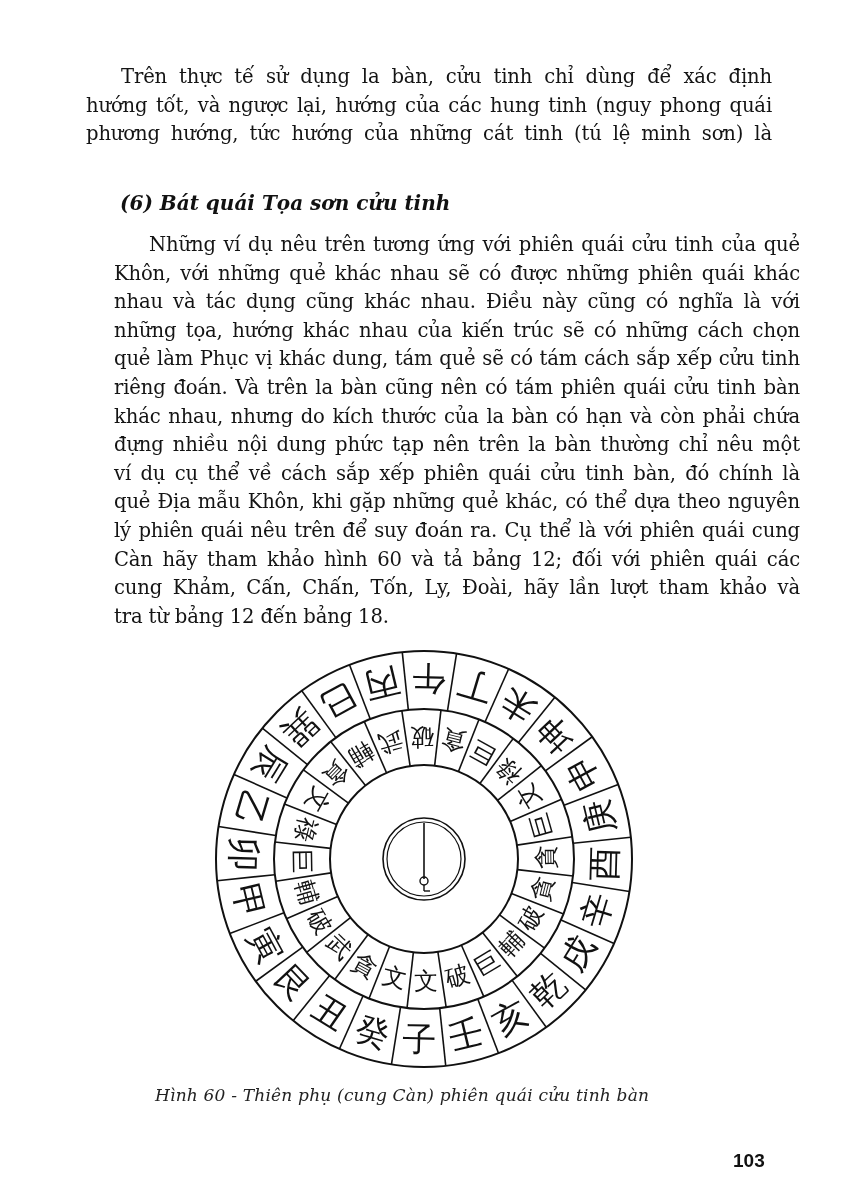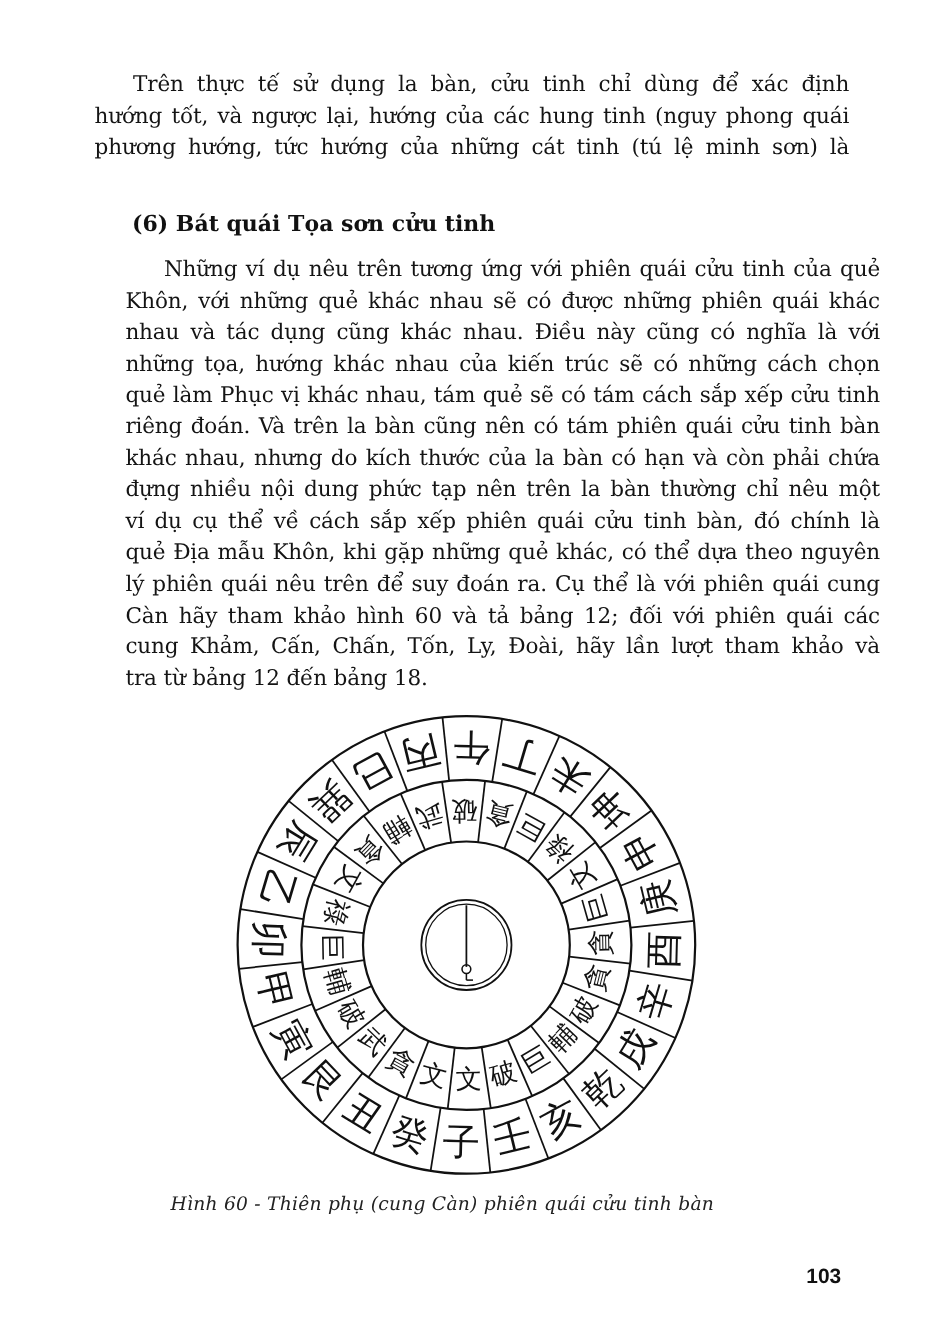--- a/index.html
+++ b/index.html
@@ -12,21 +12,21 @@
     letter-spacing: -0.15px;
   }
   .line { white-space: nowrap; display: block; text-align: justify; text-align-last: justify; }
   .line.last { text-align-last: left; }
   .line.indent { padding-left: 35px; }
   #para1 { top: 63px; }
   #para2 { top: 231px; margin-left: 28px; }
   .heading {
     position: absolute; left: 120px; top: 191px;
     font-family: "DejaVu Serif", "Liberation Serif", serif;
-    font-size: 20px; font-weight: bold; color: #111;
+    font-size: 20px; font-weight: bold; font-style: italic; color: #111;
   }
   .figure { position: absolute; left: 0; top: 0; width: 857px; height: 1200px; pointer-events: none; }
   .figure svg { position: absolute; left: 0; top: 0; }
   .caption {
     position: absolute; left: 155px; top: 1085px;
     font-family: "DejaVu Serif", "Liberation Serif", serif;
     font-size: 17px; font-style: italic; color: #222; letter-spacing: 0.2px;
   }
   .page-number {
     position: absolute; left: 733px; top: 1150px;
@@ -45,21 +45,21 @@
     <span class="line">phương hướng, tức hướng của những cát tinh (tú lệ minh sơn) là</span>
   </div>
 
   <div class="heading">(6) Bát quái Tọa sơn cửu tinh</div>
 
   <div class="text-block" id="para2">
     <span class="line indent">Những ví dụ nêu trên tương ứng với phiên quái cửu tinh của quẻ</span>
     <span class="line">Khôn, với những quẻ khác nhau sẽ có được những phiên quái khác</span>
     <span class="line">nhau và tác dụng cũng khác nhau. Điều này cũng có nghĩa là với</span>
     <span class="line">những tọa, hướng khác nhau của kiến trúc sẽ có những cách chọn</span>
-    <span class="line">quẻ làm Phục vị khác nhau, tám quẻ sẽ có tám cách sắp xếp cửu tinh</span>
+    <span class="line">quẻ làm Phục vị khác dung, tám quẻ sẽ có tám cách sắp xếp cửu tinh</span>
     <span class="line">riêng đoán. Và trên la bàn cũng nên có tám phiên quái cửu tinh bàn</span>
     <span class="line">khác nhau, nhưng do kích thước của la bàn có hạn và còn phải chứa</span>
     <span class="line">đựng nhiều nội dung phức tạp nên trên la bàn thường chỉ nêu một</span>
     <span class="line">ví dụ cụ thể về cách sắp xếp phiên quái cửu tinh bàn, đó chính là</span>
     <span class="line">quẻ Địa mẫu Khôn, khi gặp những quẻ khác, có thể dựa theo nguyên</span>
     <span class="line">lý phiên quái nêu trên để suy đoán ra. Cụ thể là với phiên quái cung</span>
     <span class="line">Càn hãy tham khảo hình 60 và tả bảng 12; đối với phiên quái các</span>
     <span class="line">cung Khảm, Cấn, Chấn, Tốn, Ly, Đoài, hãy lần lượt tham khảo và</span>
     <span class="line last">tra từ bảng 12 đến bảng 18.</span>
   </div>

